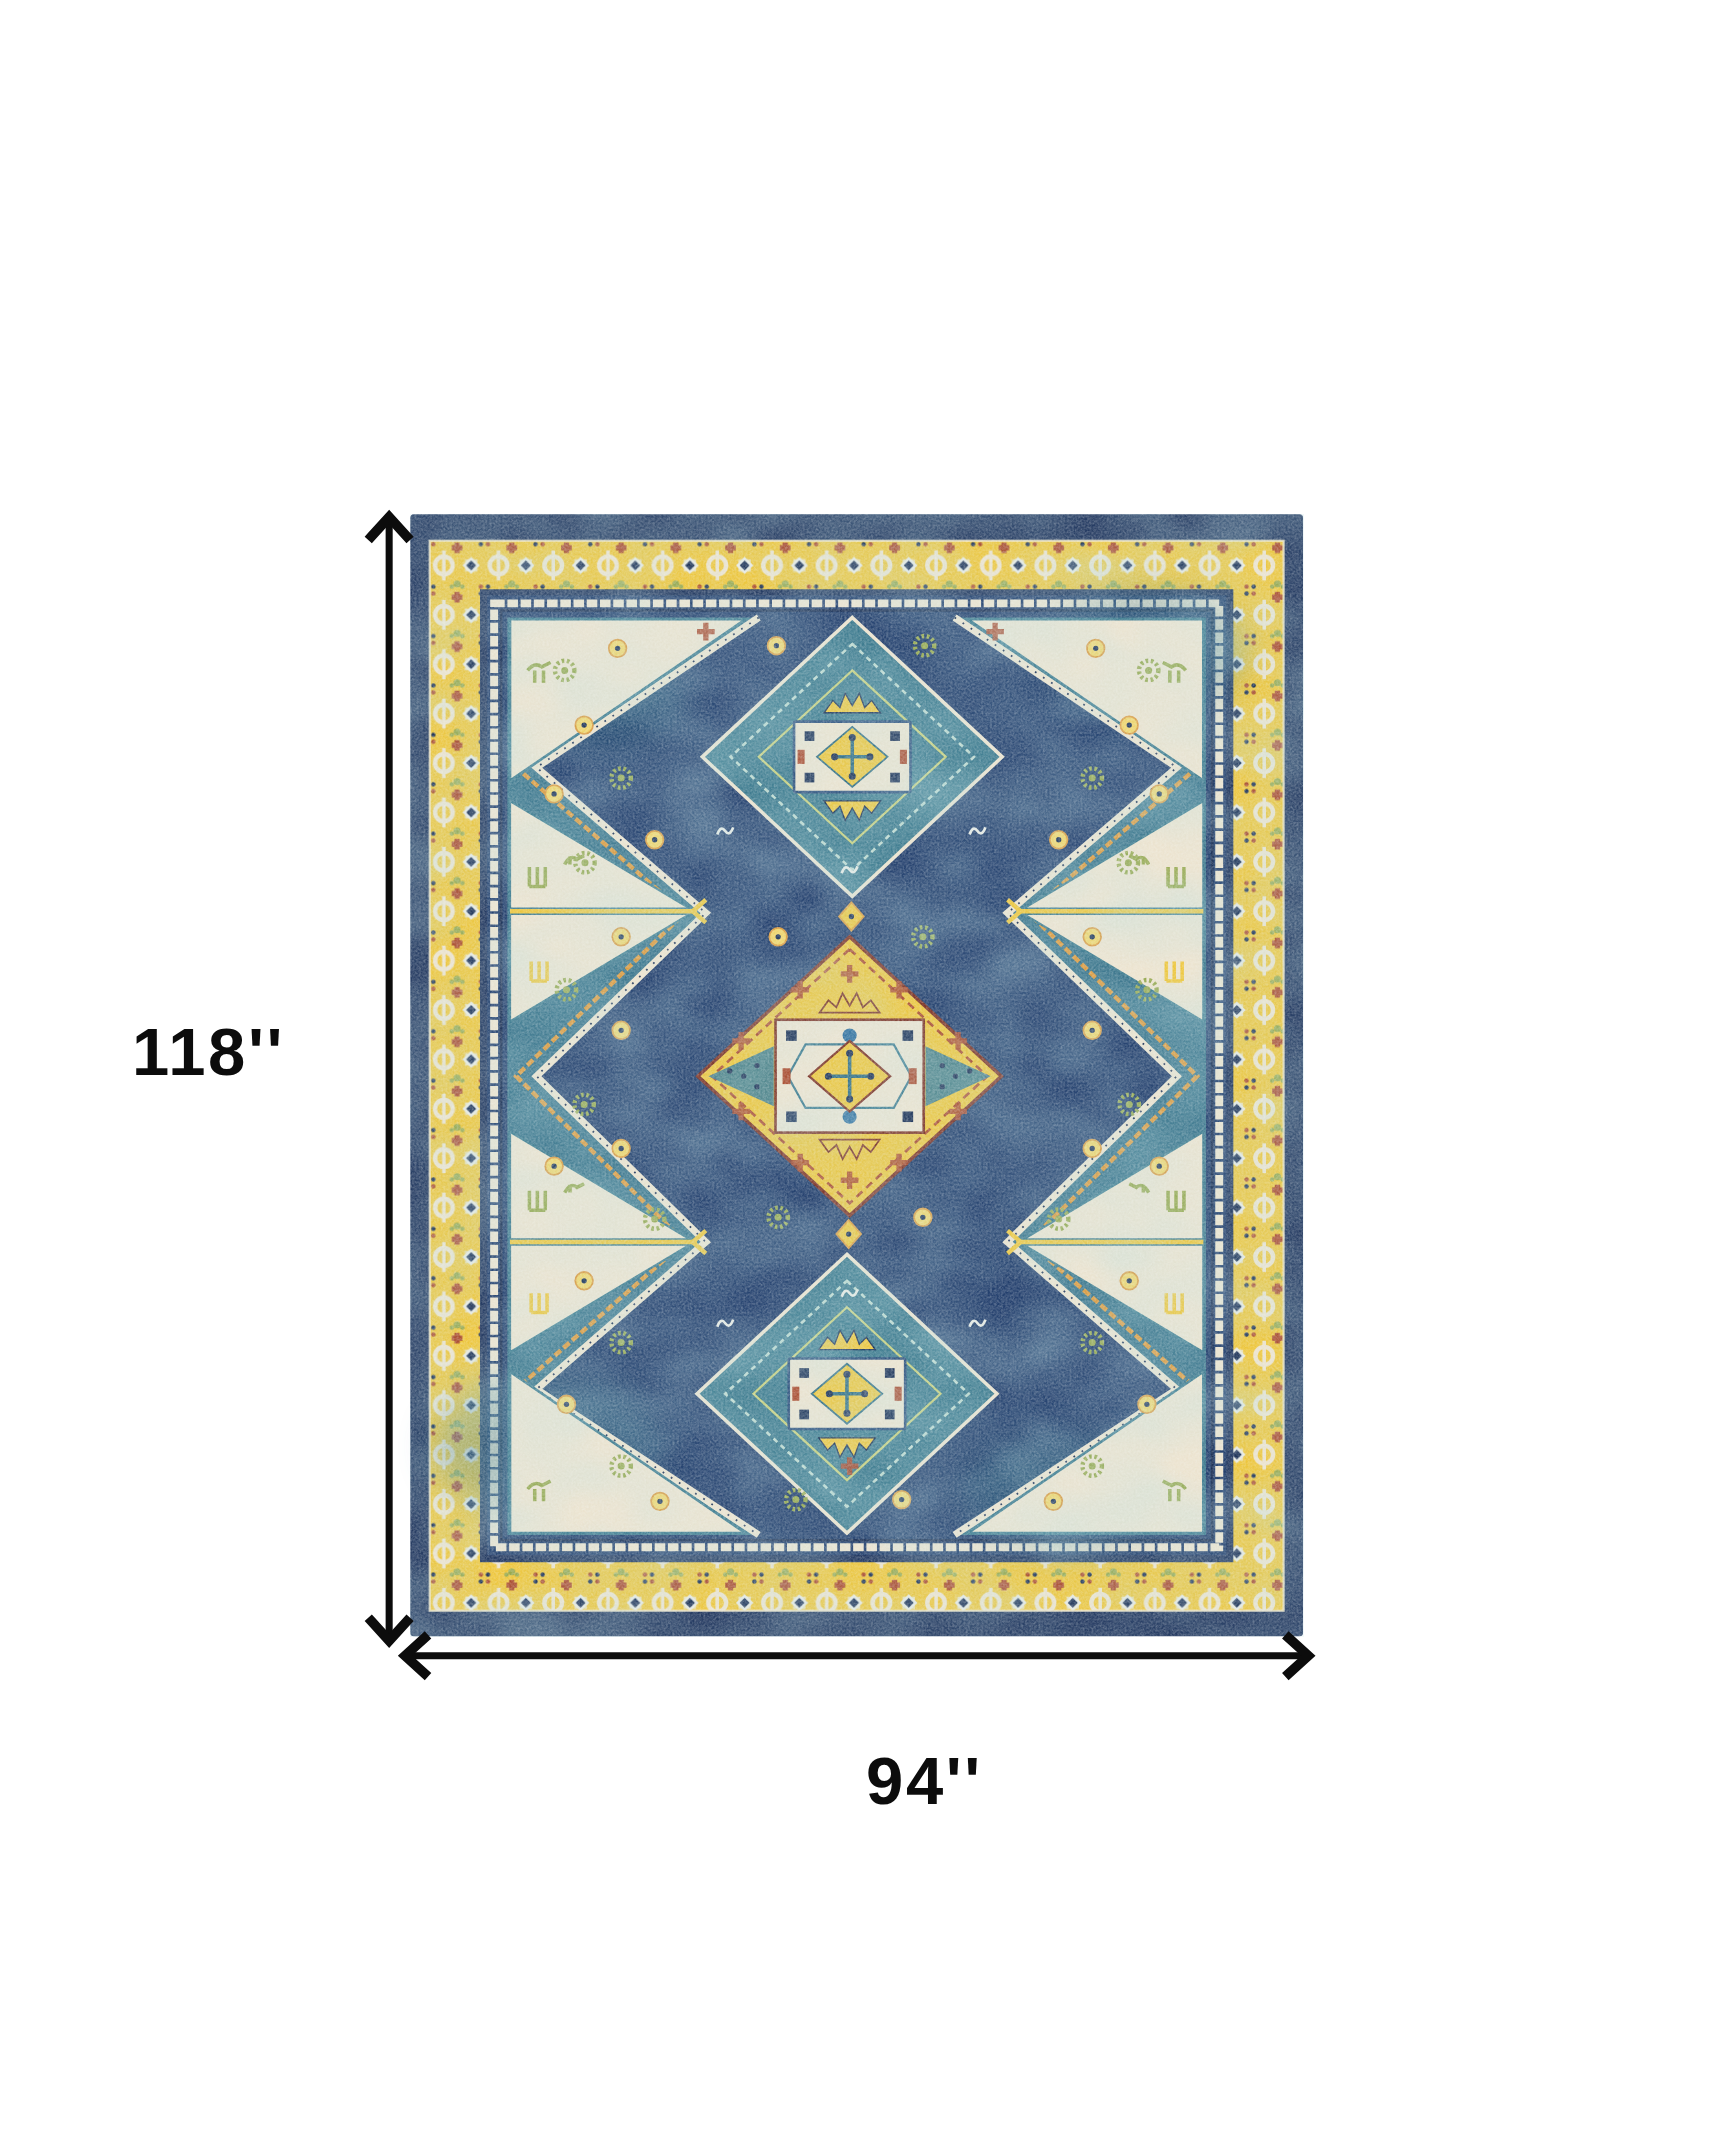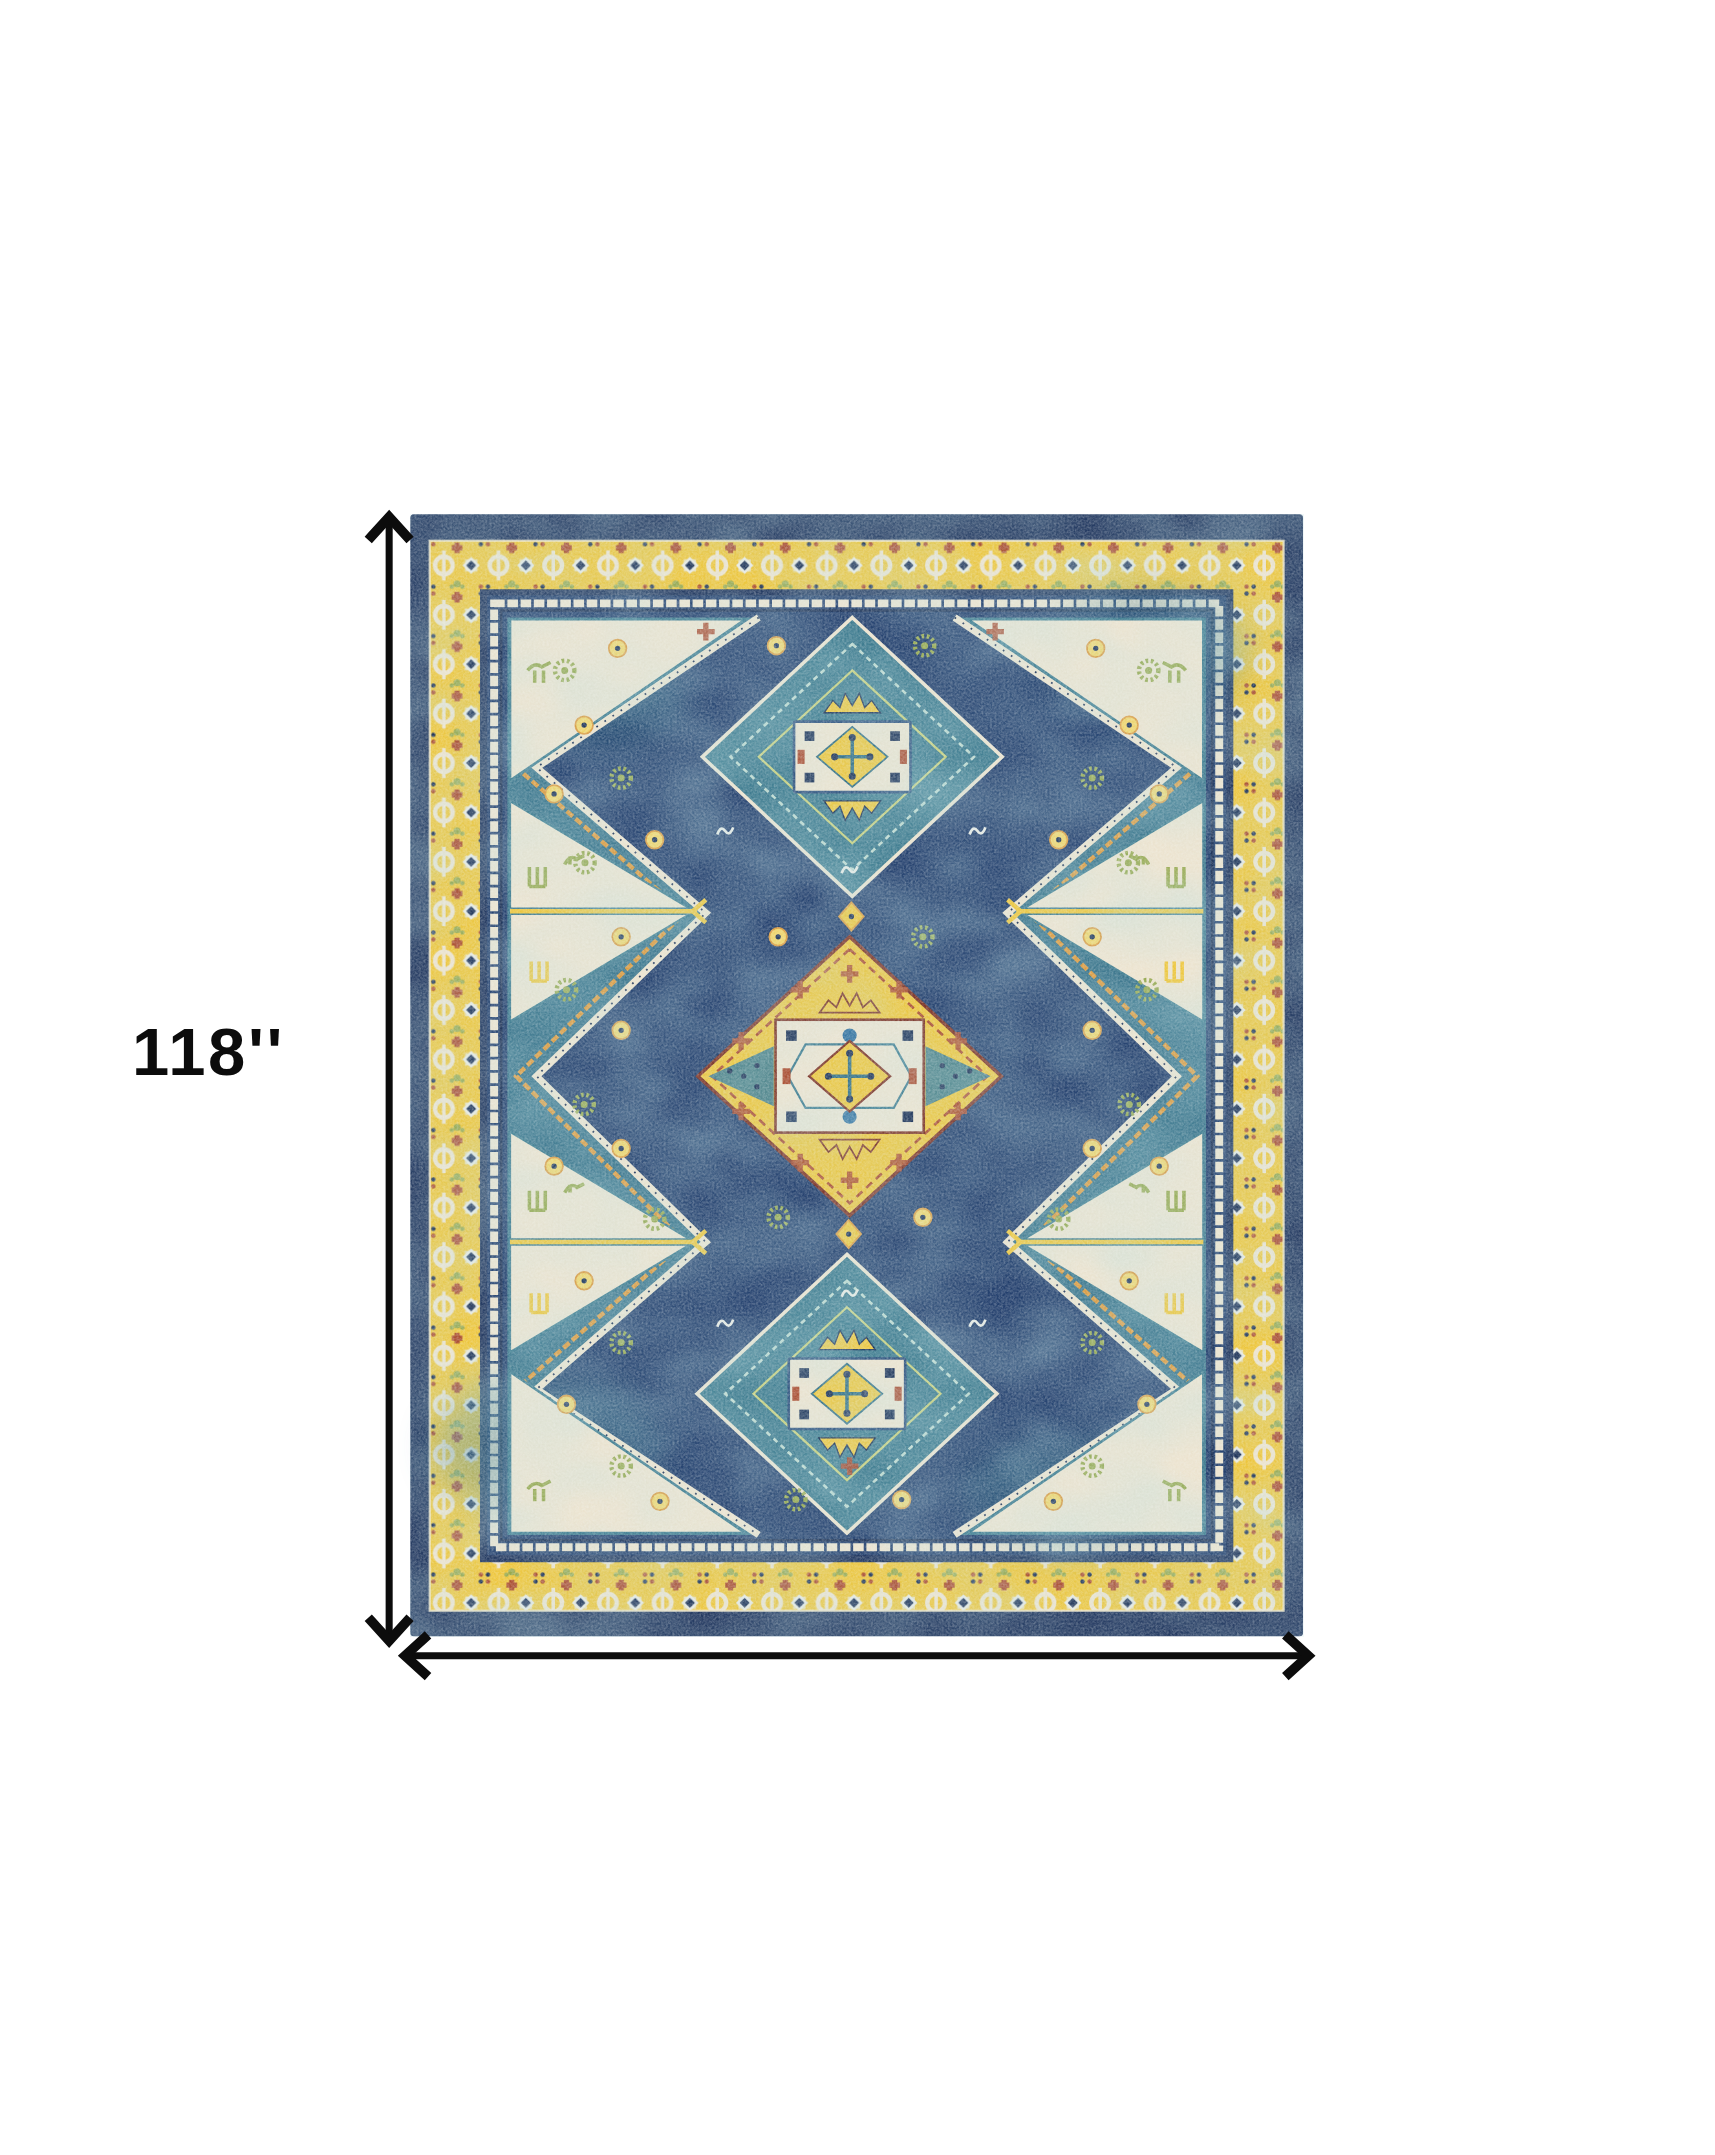--- a/index.html
+++ b/index.html
@@ -280,15 +280,16 @@
     <polyline points="421,1838 441,1860 461,1838" class="nf sInk" stroke-width="11" stroke-linecap="square"></polyline>
   </g>
   <g>
     <line x1="462" y1="1877" x2="1480" y2="1877" class="sInk" stroke-width="8"></line>
     <polyline points="481,1857 459,1877 481,1897" class="nf sInk" stroke-width="11" stroke-linecap="square"></polyline>
     <polyline points="1461,1857 1483,1877 1461,1897" class="nf sInk" stroke-width="11" stroke-linecap="square"></polyline>
   </g>
 </svg>
 
 <div class="dim-label" id="height-label">118''</div>
+<div class="dim-label" id="width-label">94''</div>
 
 </div>
 
 
 </body></html>

